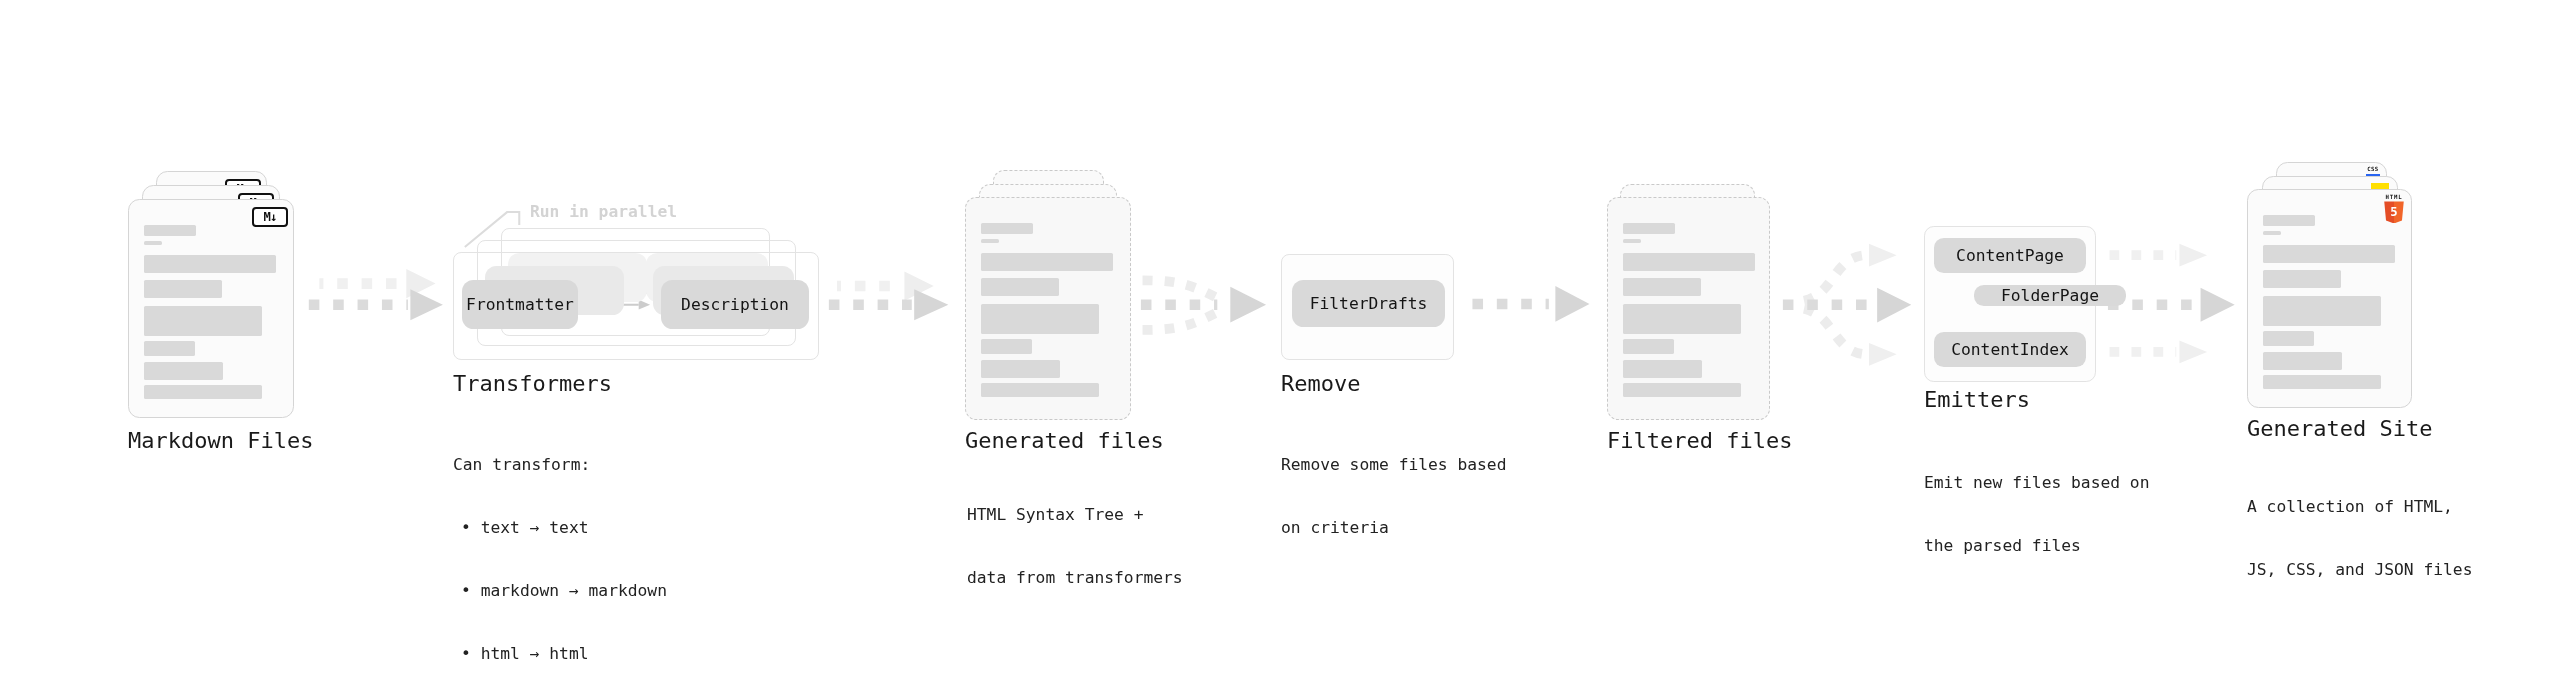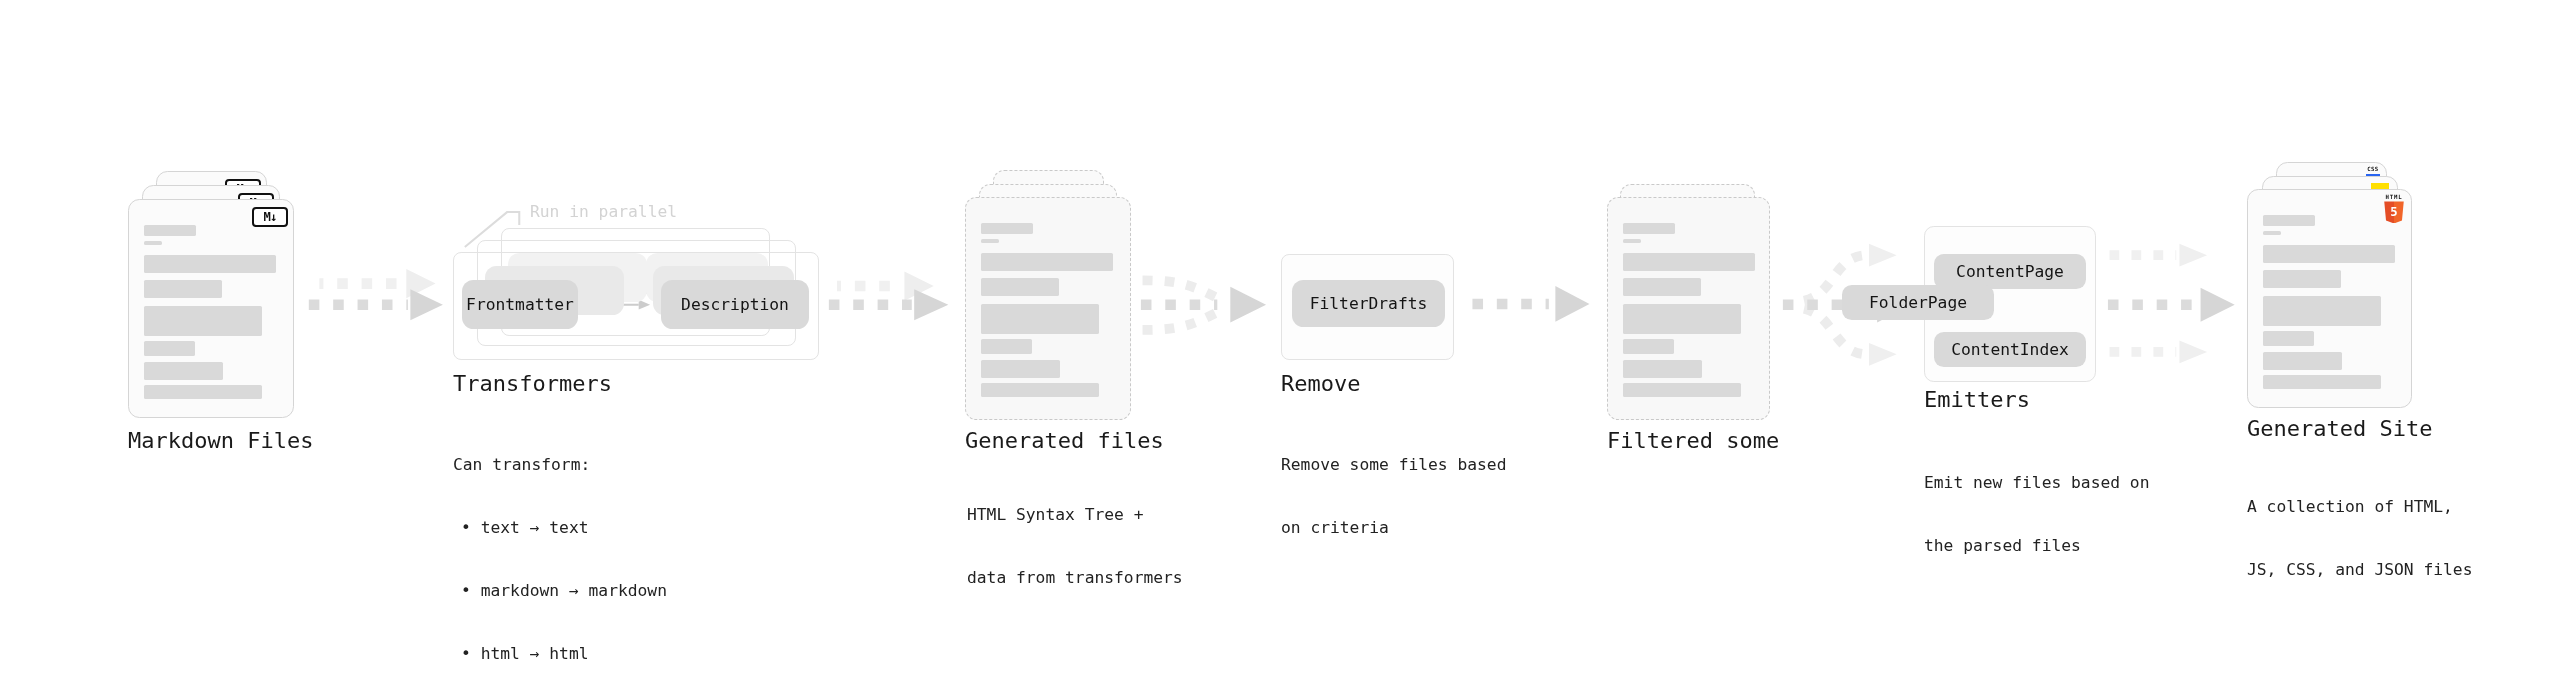--- a/index.html
+++ b/index.html
@@ -135,21 +135,21 @@
         <span style="top: 80px; width: 78px; height: 18px;"></span>
         <span style="top: 106px; width: 118px; height: 30px;"></span>
         <span style="top: 141px; width: 51px; height: 15.4px;"></span>
         <span style="top: 162px; width: 79px; height: 18px;"></span>
         <span style="top: 185px; width: 118px; height: 14px;"></span>
       </div>
     <div class="stage-title" style="left:128px;top:429px;">Markdown Files</div>
   </div>
 
   <div>
-    <div class="note" style="left:530px;top:202px;">Run in parallel</div>
+    <div class="note" style="left:530px;top:202px;font-weight:bold;">Run in parallel</div>
     <div class="obox" style="left:501px;top:228px;width:269px;height:108px;"></div>
     <div class="obox" style="left:477px;top:240px;width:319px;height:106px;"></div>
     <div class="obox" style="left:453px;top:252px;width:366px;height:108px;"></div>
     <div class="chip ghost2" style="left:508px;top:253px;width:139px;height:49px;"></div>
     <div class="chip ghost1" style="left:485px;top:266px;width:139px;height:49px;"></div>
     <div class="chip ghost2" style="left:646px;top:253px;width:122px;height:49px;"></div>
     <div class="chip ghost1" style="left:653px;top:266px;width:141px;height:49px;"></div>
     <div class="chip" style="left:462px;top:280px;width:116px;height:49px;">Frontmatter</div>
     <div class="chip" style="left:661px;top:280px;width:148px;height:49px;">Description</div>
     <div class="stage-title" style="left:453px;top:372px;">Transformers</div>
@@ -196,27 +196,27 @@
     <div class="doc dashed" style="left:1607px;top:197px;width:163px;height:223px;" data-bars="">
         <span style="top: 25px; width: 52px; height: 11.4px;"></span>
         <span style="top: 41px; width: 18px; height: 4.1px;"></span>
         <span style="top: 55px; width: 132px; height: 18px;"></span>
         <span style="top: 80px; width: 78px; height: 18px;"></span>
         <span style="top: 106px; width: 118px; height: 30px;"></span>
         <span style="top: 141px; width: 51px; height: 15.4px;"></span>
         <span style="top: 162px; width: 79px; height: 18px;"></span>
         <span style="top: 185px; width: 118px; height: 14px;"></span>
       </div>
-    <div class="stage-title" style="left:1607px;top:429px;">Filtered some</div>
+    <div class="stage-title" style="left:1607px;top:429px;">Filtered files</div>
   </div>
 
   <div>
     <div class="obox filled" style="left:1924px;top:226px;width:172px;height:156px;border-radius:9.8px;"></div>
-    <div class="chip sm" style="left:1934px;top:238px;width:152px;height:35px;margin-top:16px;">ContentPage</div>
-    <div class="chip sm" style="left:1842px;top:285px;width:152px;height:35px;">FolderPage</div>
+    <div class="chip sm" style="left:1934px;top:238px;width:152px;height:35px;">ContentPage</div>
+    <div class="chip sm" style="left:1974px;top:285px;width:152px;height:21px;">FolderPage</div>
     <div class="chip sm" style="left:1934px;top:332px;width:152px;height:35px;">ContentIndex</div>
     <div class="stage-title" style="left:1924px;top:388px;">Emitters</div>
     <div class="stage-desc" style="left:1924px;top:430px;">
       <span class="line">Emit new files based on</span>
       <span class="line">the parsed files</span>
     </div>
   </div>
 
   <div>
     <div class="doc solid" style="left:2276px;top:162px;width:111px;height:228px;">

